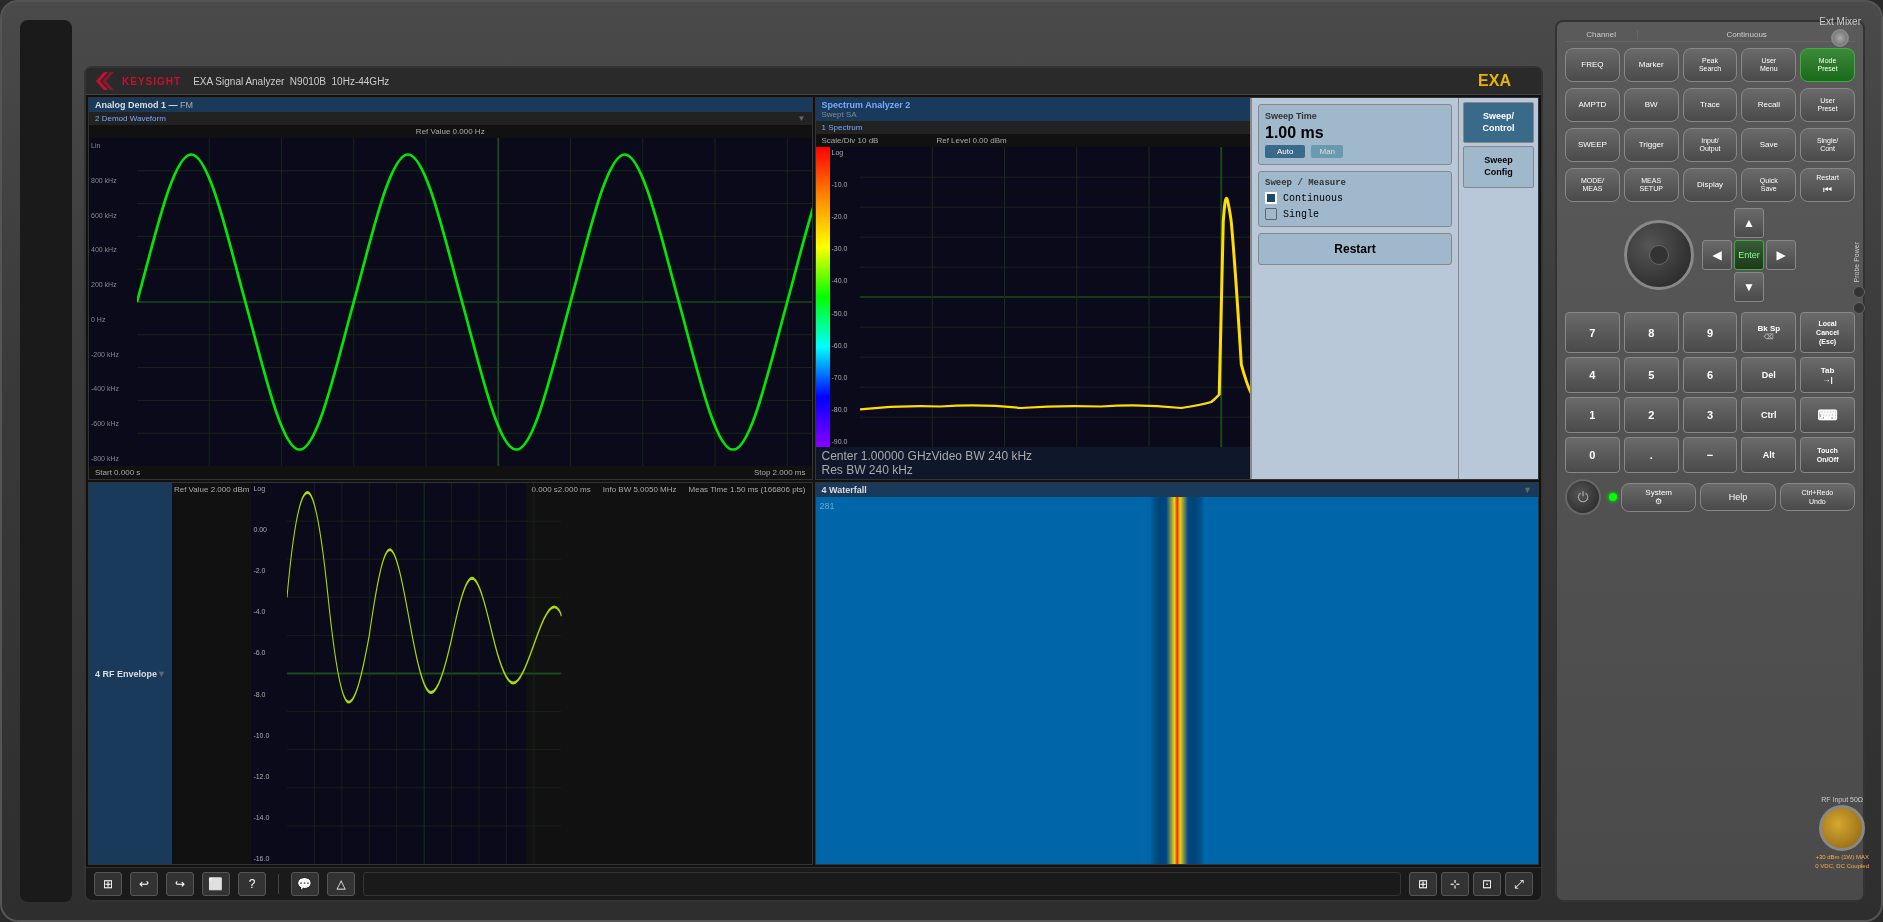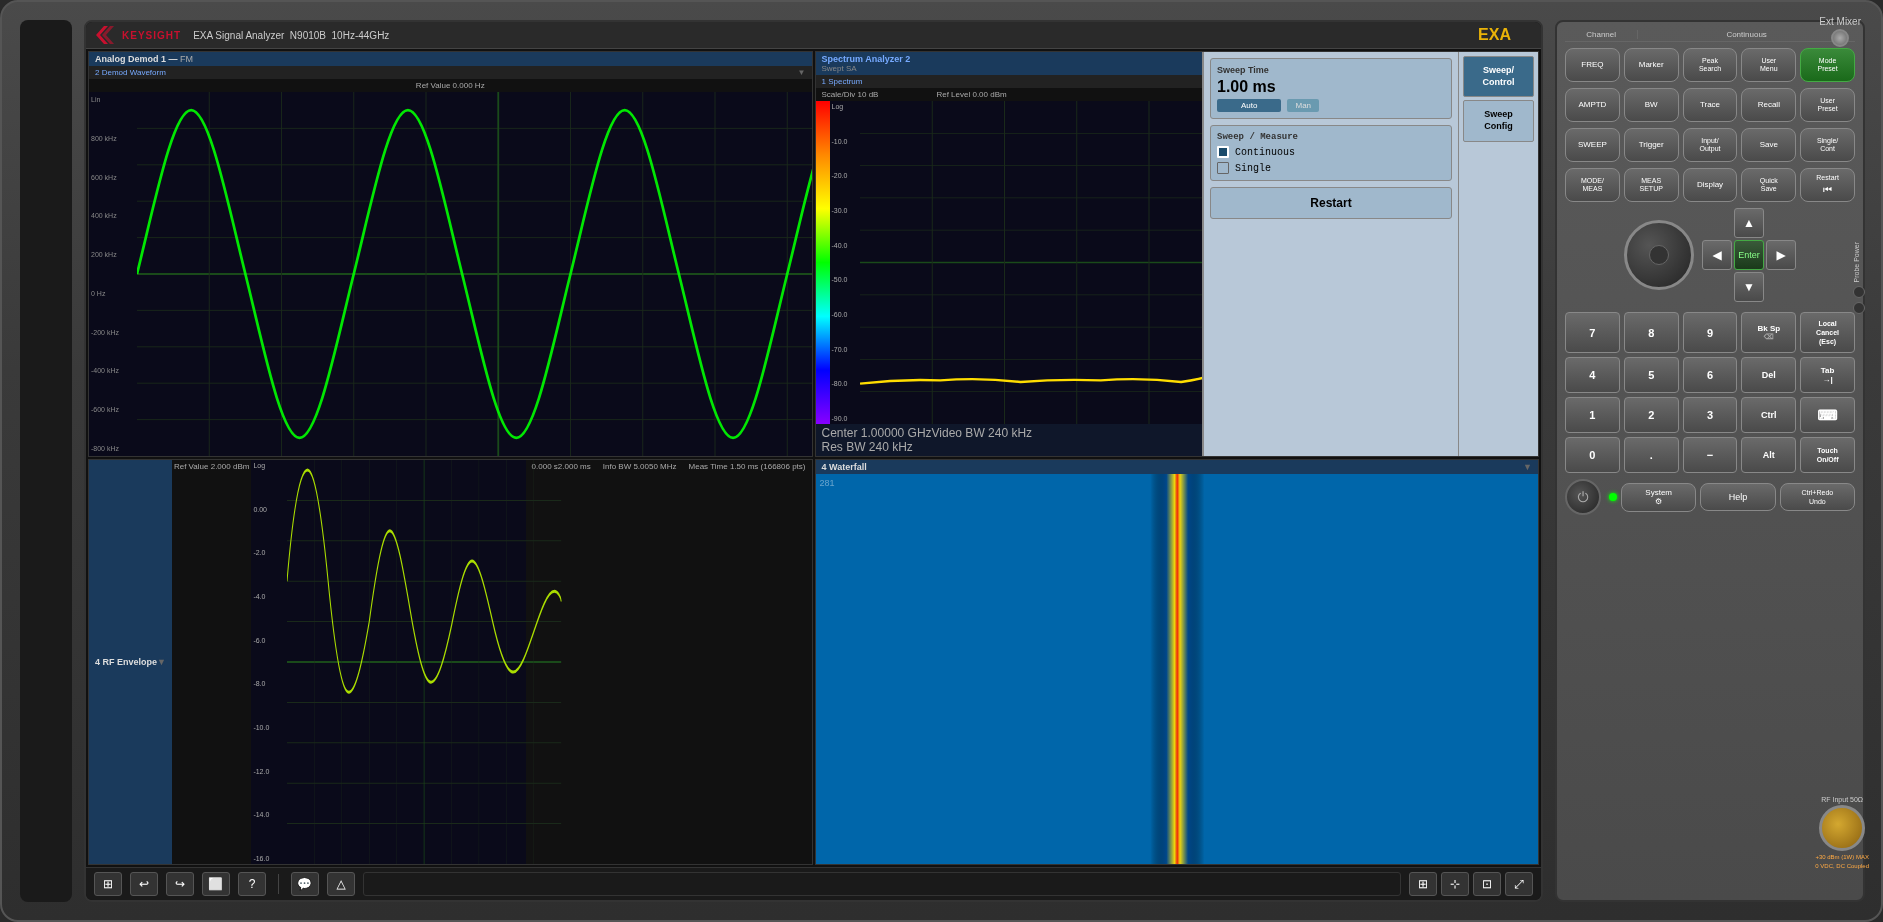--- a/index.html
+++ b/index.html
@@ -34,20 +34,21 @@
 
     
     .display-section {
       flex: 1;
       display: flex;
       flex-direction: column;
       background: #1a1a1a;
       border-radius: 8px;
       overflow: hidden;
       border: 2px solid #333;
+      margin-top: 46px;
     }
 
     
     .display-header {
       background: #2a2a2a;
       padding: 4px 10px;
       display: flex;
       align-items: center;
       gap: 8px;
       border-bottom: 1px solid #444;
@@ -504,20 +505,24 @@
             <line x1="160" y1="0" x2="160" y2="200" stroke="#1a2a1a" stroke-width="0.5"></line>
             <line x1="200" y1="0" x2="200" y2="200" stroke="#1a4a1a" stroke-width="1"></line>
             <line x1="240" y1="0" x2="240" y2="200" stroke="#1a2a1a" stroke-width="0.5"></line>
             <line x1="280" y1="0" x2="280" y2="200" stroke="#1a2a1a" stroke-width="0.5"></line>
             <line x1="320" y1="0" x2="320" y2="200" stroke="#1a2a1a" stroke-width="0.5"></line>
             <line x1="360" y1="0" x2="360" y2="200" stroke="#1a2a1a" stroke-width="0.5"></line>
 
             <path d="M0,100 C10,60 20,10 30,10 C40,10 50,60 60,100 C70,140 80,190 90,190 C100,190 110,140 120,100 C130,60 140,10 150,10 C160,10 170,60 180,100 C190,140 200,190 210,190 C220,190 230,140 240,100 C250,60 260,10 270,10 C280,10 290,60 300,100 C310,140 320,190 330,190 C340,190 350,140 360,100 C370,60 380,10 390,10 C395,10 400,30 400,50" stroke="#00ff00" stroke-width="1.5" fill="none" opacity="0.9"></path>
           </svg>
         </div>
+        <div class="chart-footer">
+          <span>Start 0.000 s</span>
+          <span>Stop 2.000 ms</span>
+        </div>
       </div>
 
       <div class="panel spectrum-panel" style="position:relative;">
         <div class="spectrum-header-row">
           <div>
             <div class="spectrum-title">Spectrum Analyzer 2</div>
             <div class="spectrum-subtitle">Swept SA</div>
           </div>
           <div class="spectrum-controls">
             <div class="btn-add">+</div>
@@ -576,29 +581,29 @@
             <line x1="324" y1="0" x2="324" y2="200" stroke="#1a2a1a" stroke-width="0.5"></line>
 
             <path d="M0,175 Q20,172 40,173 Q60,171 80,174 Q100,172 120,173 Q140,171 160,174 Q170,172 175,170 Q177,168 179,165 Q180,120 181,50 Q182,30 183,35 Q184,40 185,50 Q187,80 190,145 Q195,170 200,173 Q220,172 240,174 Q260,172 280,173 Q300,171 320,174 Q340,172 360,173" stroke="#ffdd00" stroke-width="1.5" fill="none"></path>
           </svg>
         </div>
         <div class="spectrum-footer">
           <div>Center 1.00000 GHzVideo BW 240 kHz</div>
           <div>Res BW 240 kHz</div>
         </div>
 
-        <div style="position:absolute;top:0;right:0;width:336px;height:100%;background:#b8c8d8;z-index:10;border-left:2px solid #888;display:flex;flex-direction:row;">
+        <div style="position:absolute;top:0;right:0;width:288px;height:100%;background:#b8c8d8;z-index:10;border-left:2px solid #888;display:flex;flex-direction:row;">
 
           <div style="flex:1;padding:6px;display:flex;flex-direction:column;gap:6px;">
 
             <div style="background:#a0b8cc;border:1px solid #888;border-radius:3px;padding:6px;">
               <div style="font-size:9px;color:#333;font-weight:bold;">Sweep Time</div>
               <div style="font-size:16px;color:#000;font-weight:bold;margin:3px 0;">1.00 ms</div>
               <div style="display:flex;gap:6px;">
-                <div style="background:#3a6a8a;color:#fff;font-size:8px;padding:2px 24px;border-radius:2px;cursor:pointer;">Auto</div>
+                <div style="background:#3a6a8a;color:#fff;font-size:8px;padding:2px 12px;border-radius:2px;cursor:pointer;">Auto</div>
                 <div style="background:#6a9ab0;color:#ddd;font-size:8px;padding:2px 8px;border-radius:2px;cursor:pointer;">Man</div>
               </div>
             </div>
 
             <div style="background:#a0b8cc;border:1px solid #888;border-radius:3px;padding:6px;font-family:Liberation Mono, monospace;">
               <div style="font-size:9px;color:#333;font-weight:bold;margin-bottom:4px;">Sweep / Measure</div>
               <div style="display:flex;align-items:center;gap:6px;margin-bottom:4px;">
                 <div style="width:12px;height:12px;background:#1a4a6a;border:2px solid #fff;border-radius:1px;"></div>
                 <span style="font-size:10px;color:#000;">Continuous</span>
               </div>

